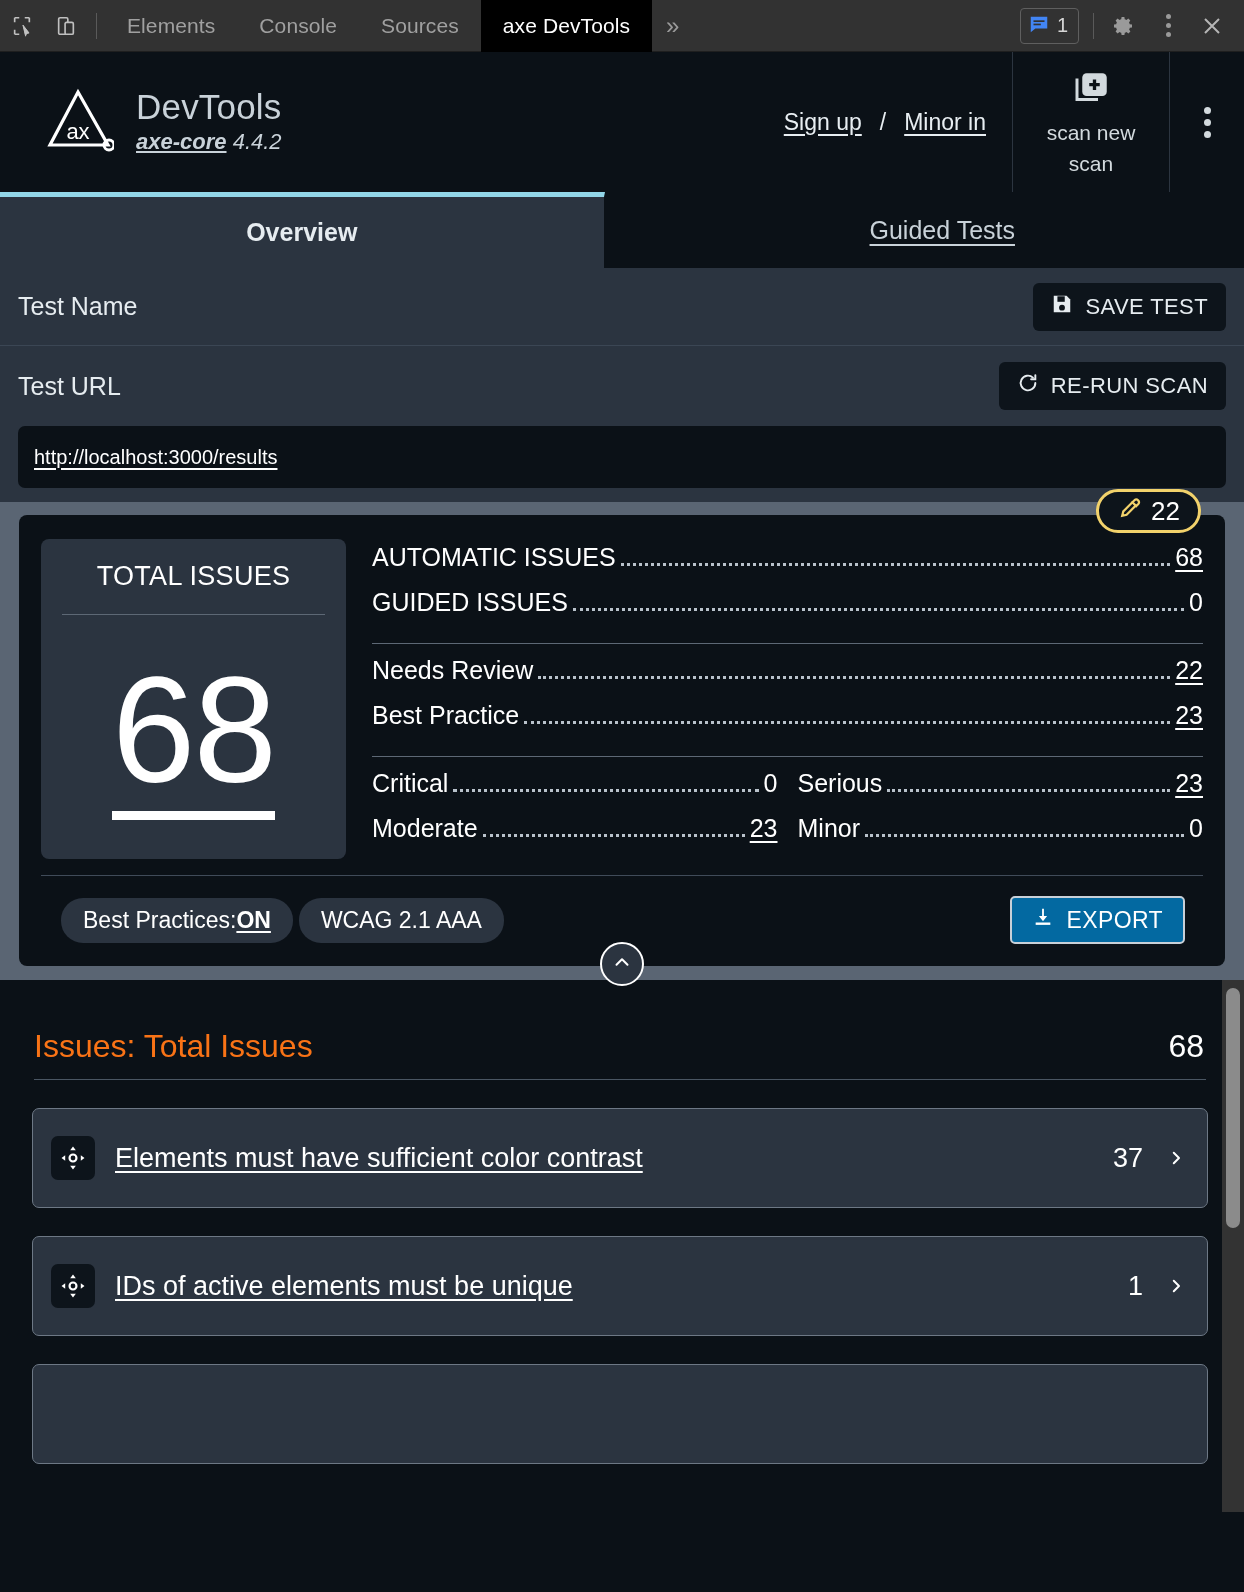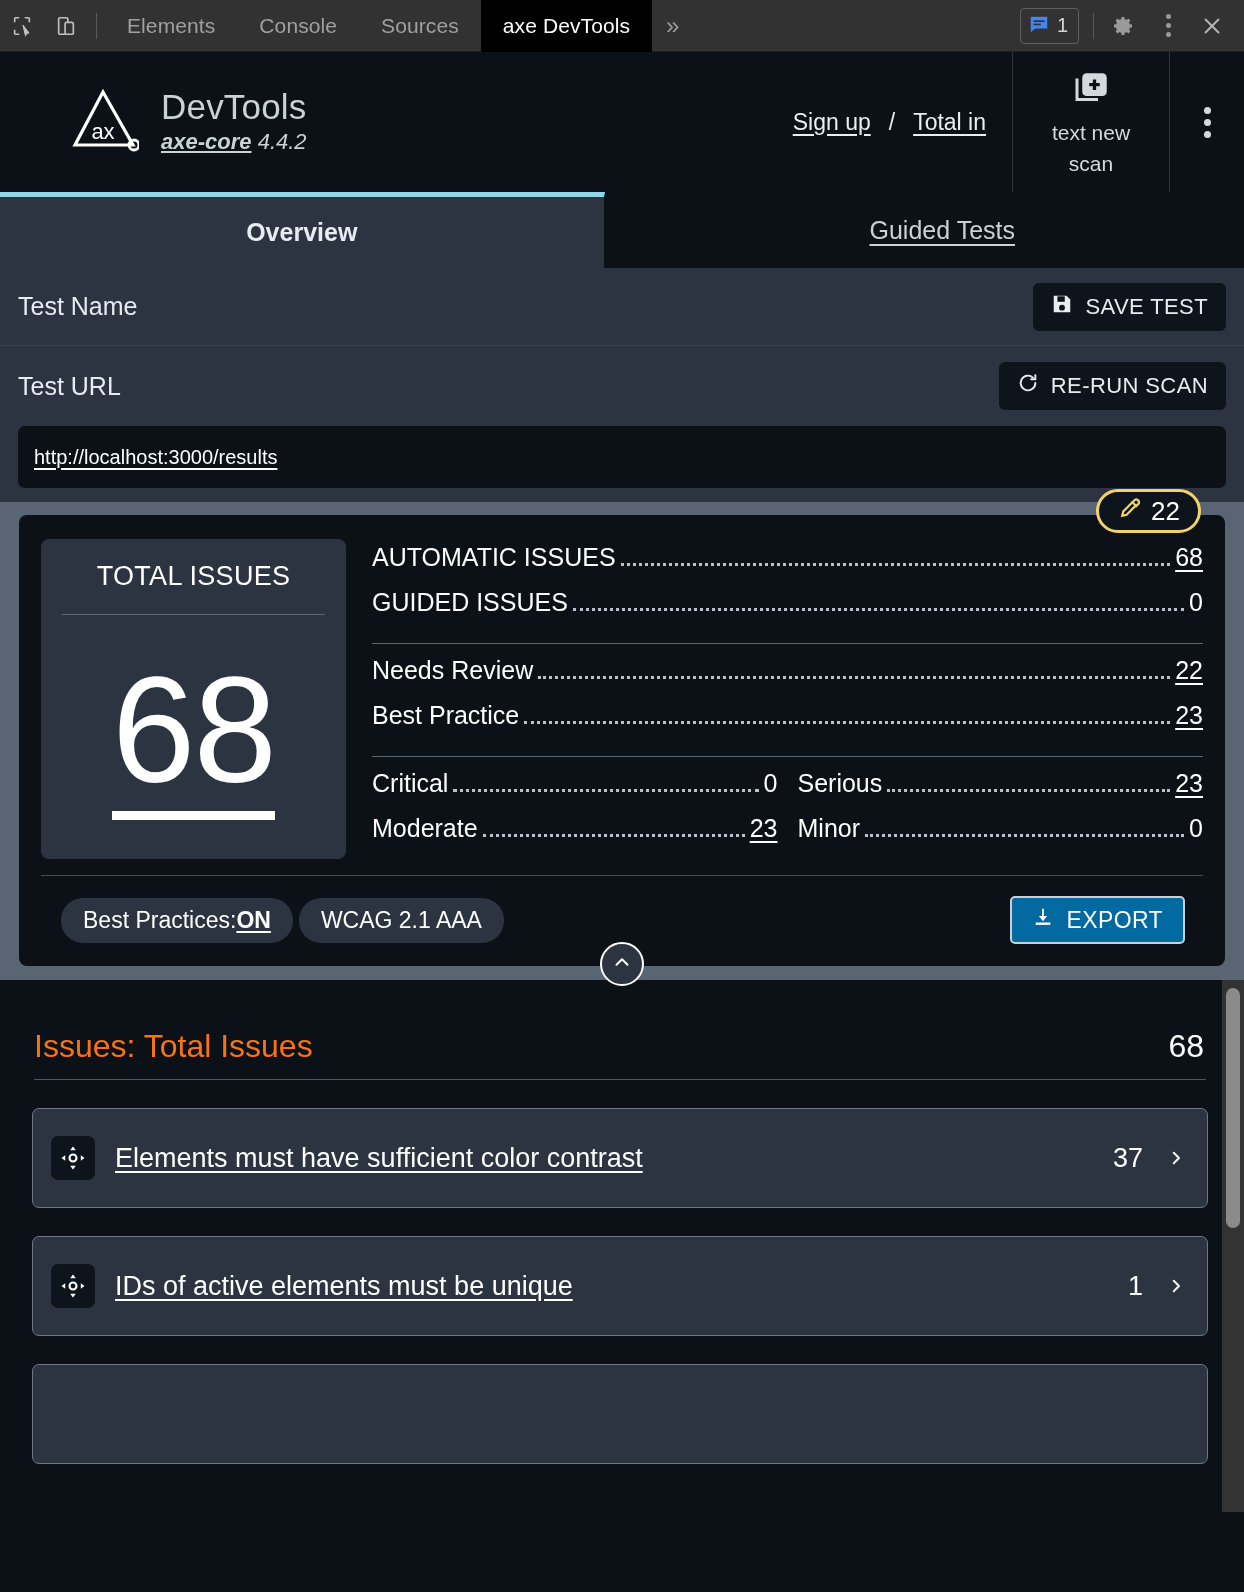--- a/index.html
+++ b/index.html
@@ -45,21 +45,21 @@
   .msg-count { font-size: 20px; color: #d6d6d6; }
   .kebab { display:flex; flex-direction:column; gap:4px; align-items:center; }
   .kebab i { width: 5px; height: 5px; border-radius: 50%; background: #9a9a9a; display:block; }
 
   
   .axe-header {
     height: 140px;
     background: #0b1117;
     display: flex; align-items: stretch;
   }
-  .brand { display: flex; align-items: center; padding-left: 42px; gap: 22px; margin-left: 25px; }
+  .brand { display: flex; align-items: center; padding-left: 42px; gap: 22px; }
   .brand-text .title {
     font-size: 35px; color: #c9d2d9; font-weight: 400; line-height: 1.05;
     letter-spacing: .2px;
   }
   .brand-text .sub { font-size: 22px; color: #c9d2d9; font-style: italic; margin-top: 4px; }
   .brand-text .sub b { font-weight: 700; text-decoration: underline; font-style: italic; }
   .brand-text .sub span { font-weight: 400; }
 
   .auth {
     margin-left: auto; display: flex; align-items: center;
@@ -311,32 +311,32 @@
       <div class="sub">
         <b>axe-core</b>
         <span>4.4.2</span>
       </div>
     </div>
   </div>
 
   <div class="auth">
     <a href="#">Sign up</a>
     <span class="slash">/</span>
-    <a href="#">Total in</a>
+    <a href="#">Minor in</a>
   </div>
 
   <div class="scan-btn">
     <span>
       <svg width="44" height="42" viewBox="0 0 24 24" fill="none" stroke="#d3dade" stroke-width="1.7">
         <path d="M4 6v12h12"></path>
         <rect x="7" y="3" width="14" height="13" rx="2.5" fill="#d3dade" stroke="none"></rect>
         <path d="M14 6.5v6M11 9.5h6" stroke="#0b1117" stroke-width="1.9"></path>
       </svg>
     </span>
-    <span>text new</span>
+    <span>scan new</span>
     <span>scan</span>
   </div>
 
   <div class="header-kebab">
     <span class="kebab">
         <i></i>
         <i></i>
         <i></i>
       </span>
   </div>

